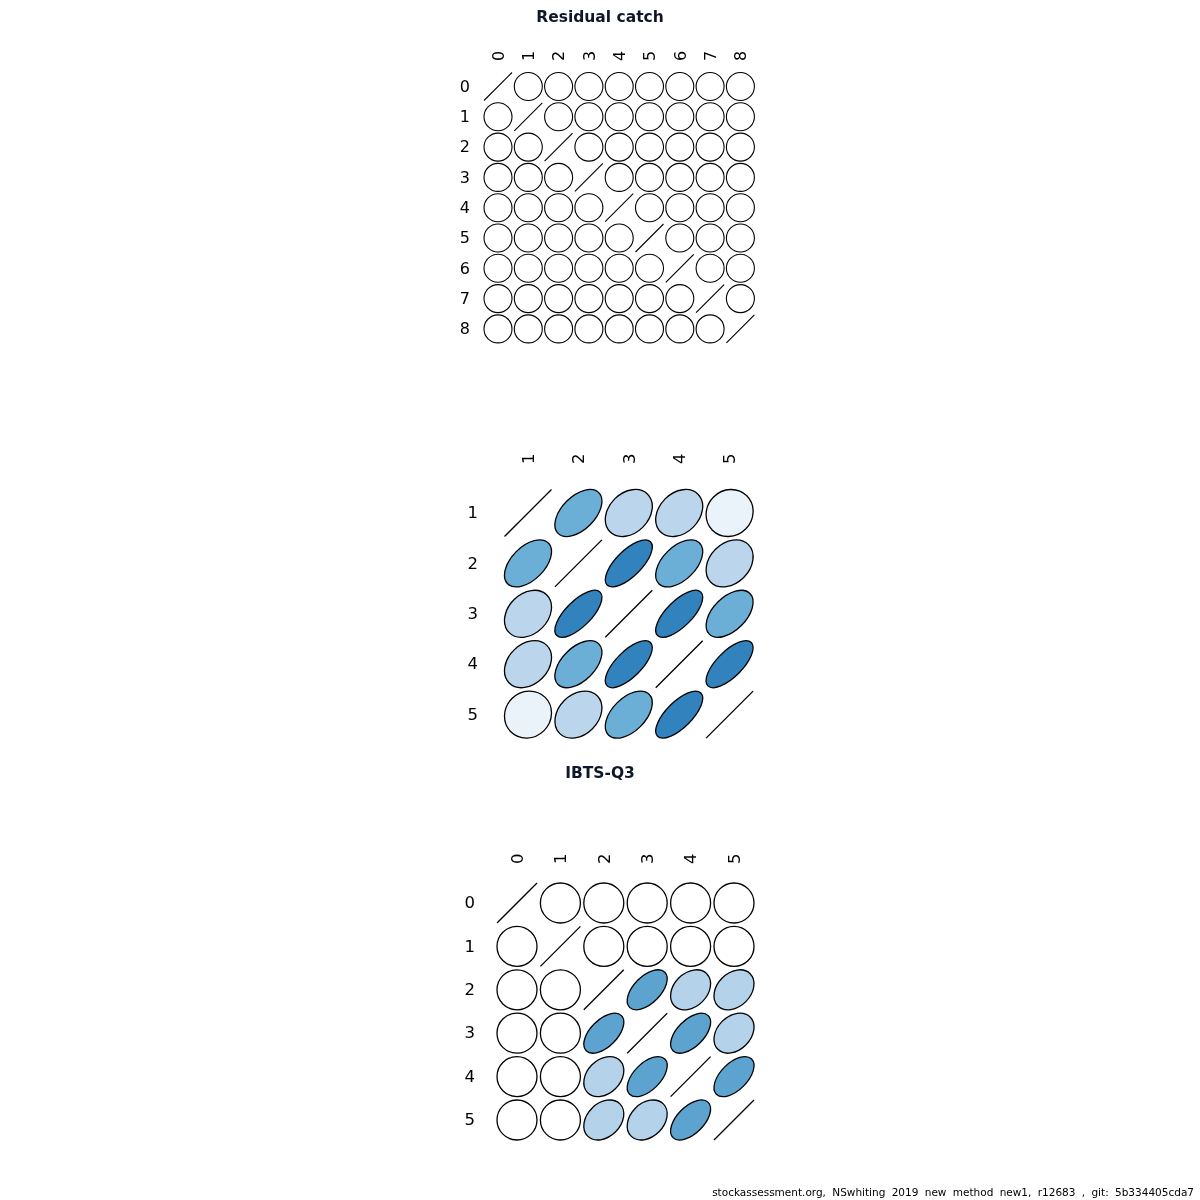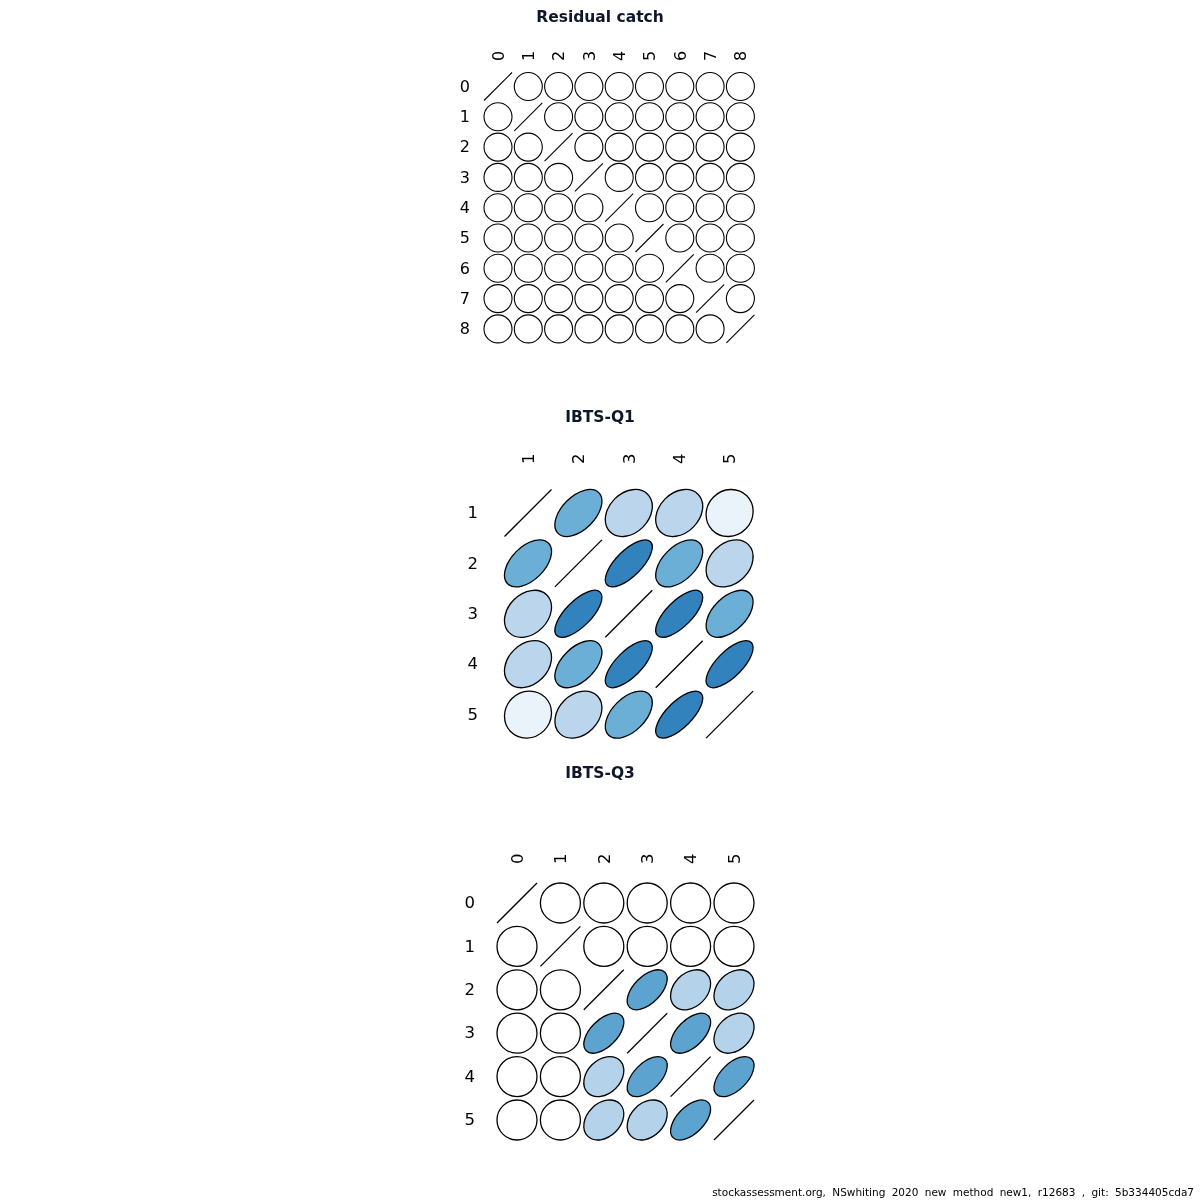--- a/index.html
+++ b/index.html
@@ -128,21 +128,20 @@
       <ellipse cx="528.3" cy="328.9" rx="14" ry="14" transform="rotate(-45 528.3 328.9)" fill="#ffffff" stroke="#000000" stroke-width="1.1"></ellipse>
       <ellipse cx="558.6" cy="328.9" rx="14" ry="14" transform="rotate(-45 558.6 328.9)" fill="#ffffff" stroke="#000000" stroke-width="1.1"></ellipse>
       <ellipse cx="588.9" cy="328.9" rx="14" ry="14" transform="rotate(-45 588.9 328.9)" fill="#ffffff" stroke="#000000" stroke-width="1.1"></ellipse>
       <ellipse cx="619.2" cy="328.9" rx="14" ry="14" transform="rotate(-45 619.2 328.9)" fill="#ffffff" stroke="#000000" stroke-width="1.1"></ellipse>
       <ellipse cx="649.5" cy="328.9" rx="14" ry="14" transform="rotate(-45 649.5 328.9)" fill="#ffffff" stroke="#000000" stroke-width="1.1"></ellipse>
       <ellipse cx="679.8" cy="328.9" rx="14" ry="14" transform="rotate(-45 679.8 328.9)" fill="#ffffff" stroke="#000000" stroke-width="1.1"></ellipse>
       <ellipse cx="710.1" cy="328.9" rx="14" ry="14" transform="rotate(-45 710.1 328.9)" fill="#ffffff" stroke="#000000" stroke-width="1.1"></ellipse>
       <line x1="726.4" y1="342.9" x2="754.4" y2="314.9" stroke="#000000" stroke-width="1.1"></line>
     </svg>
 
-  <h2 class="plot-title" style="top:408px">IBTS-Q1</h2>
   <svg class="plot-svg" id="svg-1" style="left:420px;top:430px" width="370" height="320" viewBox="420 430 370 320">
       <text x="533.8" y="464" transform="rotate(-90 533.8 464)" text-anchor="start" font-size="16.5" fill="#000000" font-family="&quot;DejaVu Sans&quot;, sans-serif">1</text>
       <text x="584.1999999999999" y="464" transform="rotate(-90 584.1999999999999 464)" text-anchor="start" font-size="16.5" fill="#000000" font-family="&quot;DejaVu Sans&quot;, sans-serif">2</text>
       <text x="634.5999999999999" y="464" transform="rotate(-90 634.5999999999999 464)" text-anchor="start" font-size="16.5" fill="#000000" font-family="&quot;DejaVu Sans&quot;, sans-serif">3</text>
       <text x="685" y="464" transform="rotate(-90 685 464)" text-anchor="start" font-size="16.5" fill="#000000" font-family="&quot;DejaVu Sans&quot;, sans-serif">4</text>
       <text x="735.4" y="464" transform="rotate(-90 735.4 464)" text-anchor="start" font-size="16.5" fill="#000000" font-family="&quot;DejaVu Sans&quot;, sans-serif">5</text>
       <text x="478" y="518.2" text-anchor="end" font-size="16.5" fill="#000000" font-family="&quot;DejaVu Sans&quot;, sans-serif">1</text>
       <text x="478" y="568.6" text-anchor="end" font-size="16.5" fill="#000000" font-family="&quot;DejaVu Sans&quot;, sans-serif">2</text>
       <text x="478" y="619" text-anchor="end" font-size="16.5" fill="#000000" font-family="&quot;DejaVu Sans&quot;, sans-serif">3</text>
       <text x="478" y="669.4000000000001" text-anchor="end" font-size="16.5" fill="#000000" font-family="&quot;DejaVu Sans&quot;, sans-serif">4</text>
@@ -219,14 +218,14 @@
       <line x1="670.6" y1="1096.6" x2="710.6" y2="1056.6" stroke="#000000" stroke-width="1.3"></line>
       <ellipse cx="734" cy="1076.6" rx="24.899799195977465" ry="13.416407864998739" transform="rotate(-45 734 1076.6)" fill="#5ca3d0" stroke="#000000" stroke-width="1.3"></ellipse>
       <ellipse cx="517" cy="1120" rx="20" ry="20" transform="rotate(-45 517 1120)" fill="#ffffff" stroke="#000000" stroke-width="1.3"></ellipse>
       <ellipse cx="560.4" cy="1120" rx="20" ry="20" transform="rotate(-45 560.4 1120)" fill="#ffffff" stroke="#000000" stroke-width="1.3"></ellipse>
       <ellipse cx="603.8" cy="1120" rx="22.803508501982762" ry="16.73320053068151" transform="rotate(-45 603.8 1120)" fill="#b4d2ea" stroke="#000000" stroke-width="1.3"></ellipse>
       <ellipse cx="647.2" cy="1120" rx="22.803508501982762" ry="16.73320053068151" transform="rotate(-45 647.2 1120)" fill="#b4d2ea" stroke="#000000" stroke-width="1.3"></ellipse>
       <ellipse cx="690.6" cy="1120" rx="24.899799195977465" ry="13.416407864998739" transform="rotate(-45 690.6 1120)" fill="#5ca3d0" stroke="#000000" stroke-width="1.3"></ellipse>
       <line x1="714" y1="1140" x2="754" y2="1100" stroke="#000000" stroke-width="1.3"></line>
     </svg>
 
-  <div class="footer">stockassessment.org, NSwhiting 2020 new method new1, r12683 , git: 5b334405cda7</div>
+  <div class="footer">stockassessment.org, NSwhiting 2019 new method new1, r12683 , git: 5b334405cda7</div>
 </div>
 
 </body></html>

